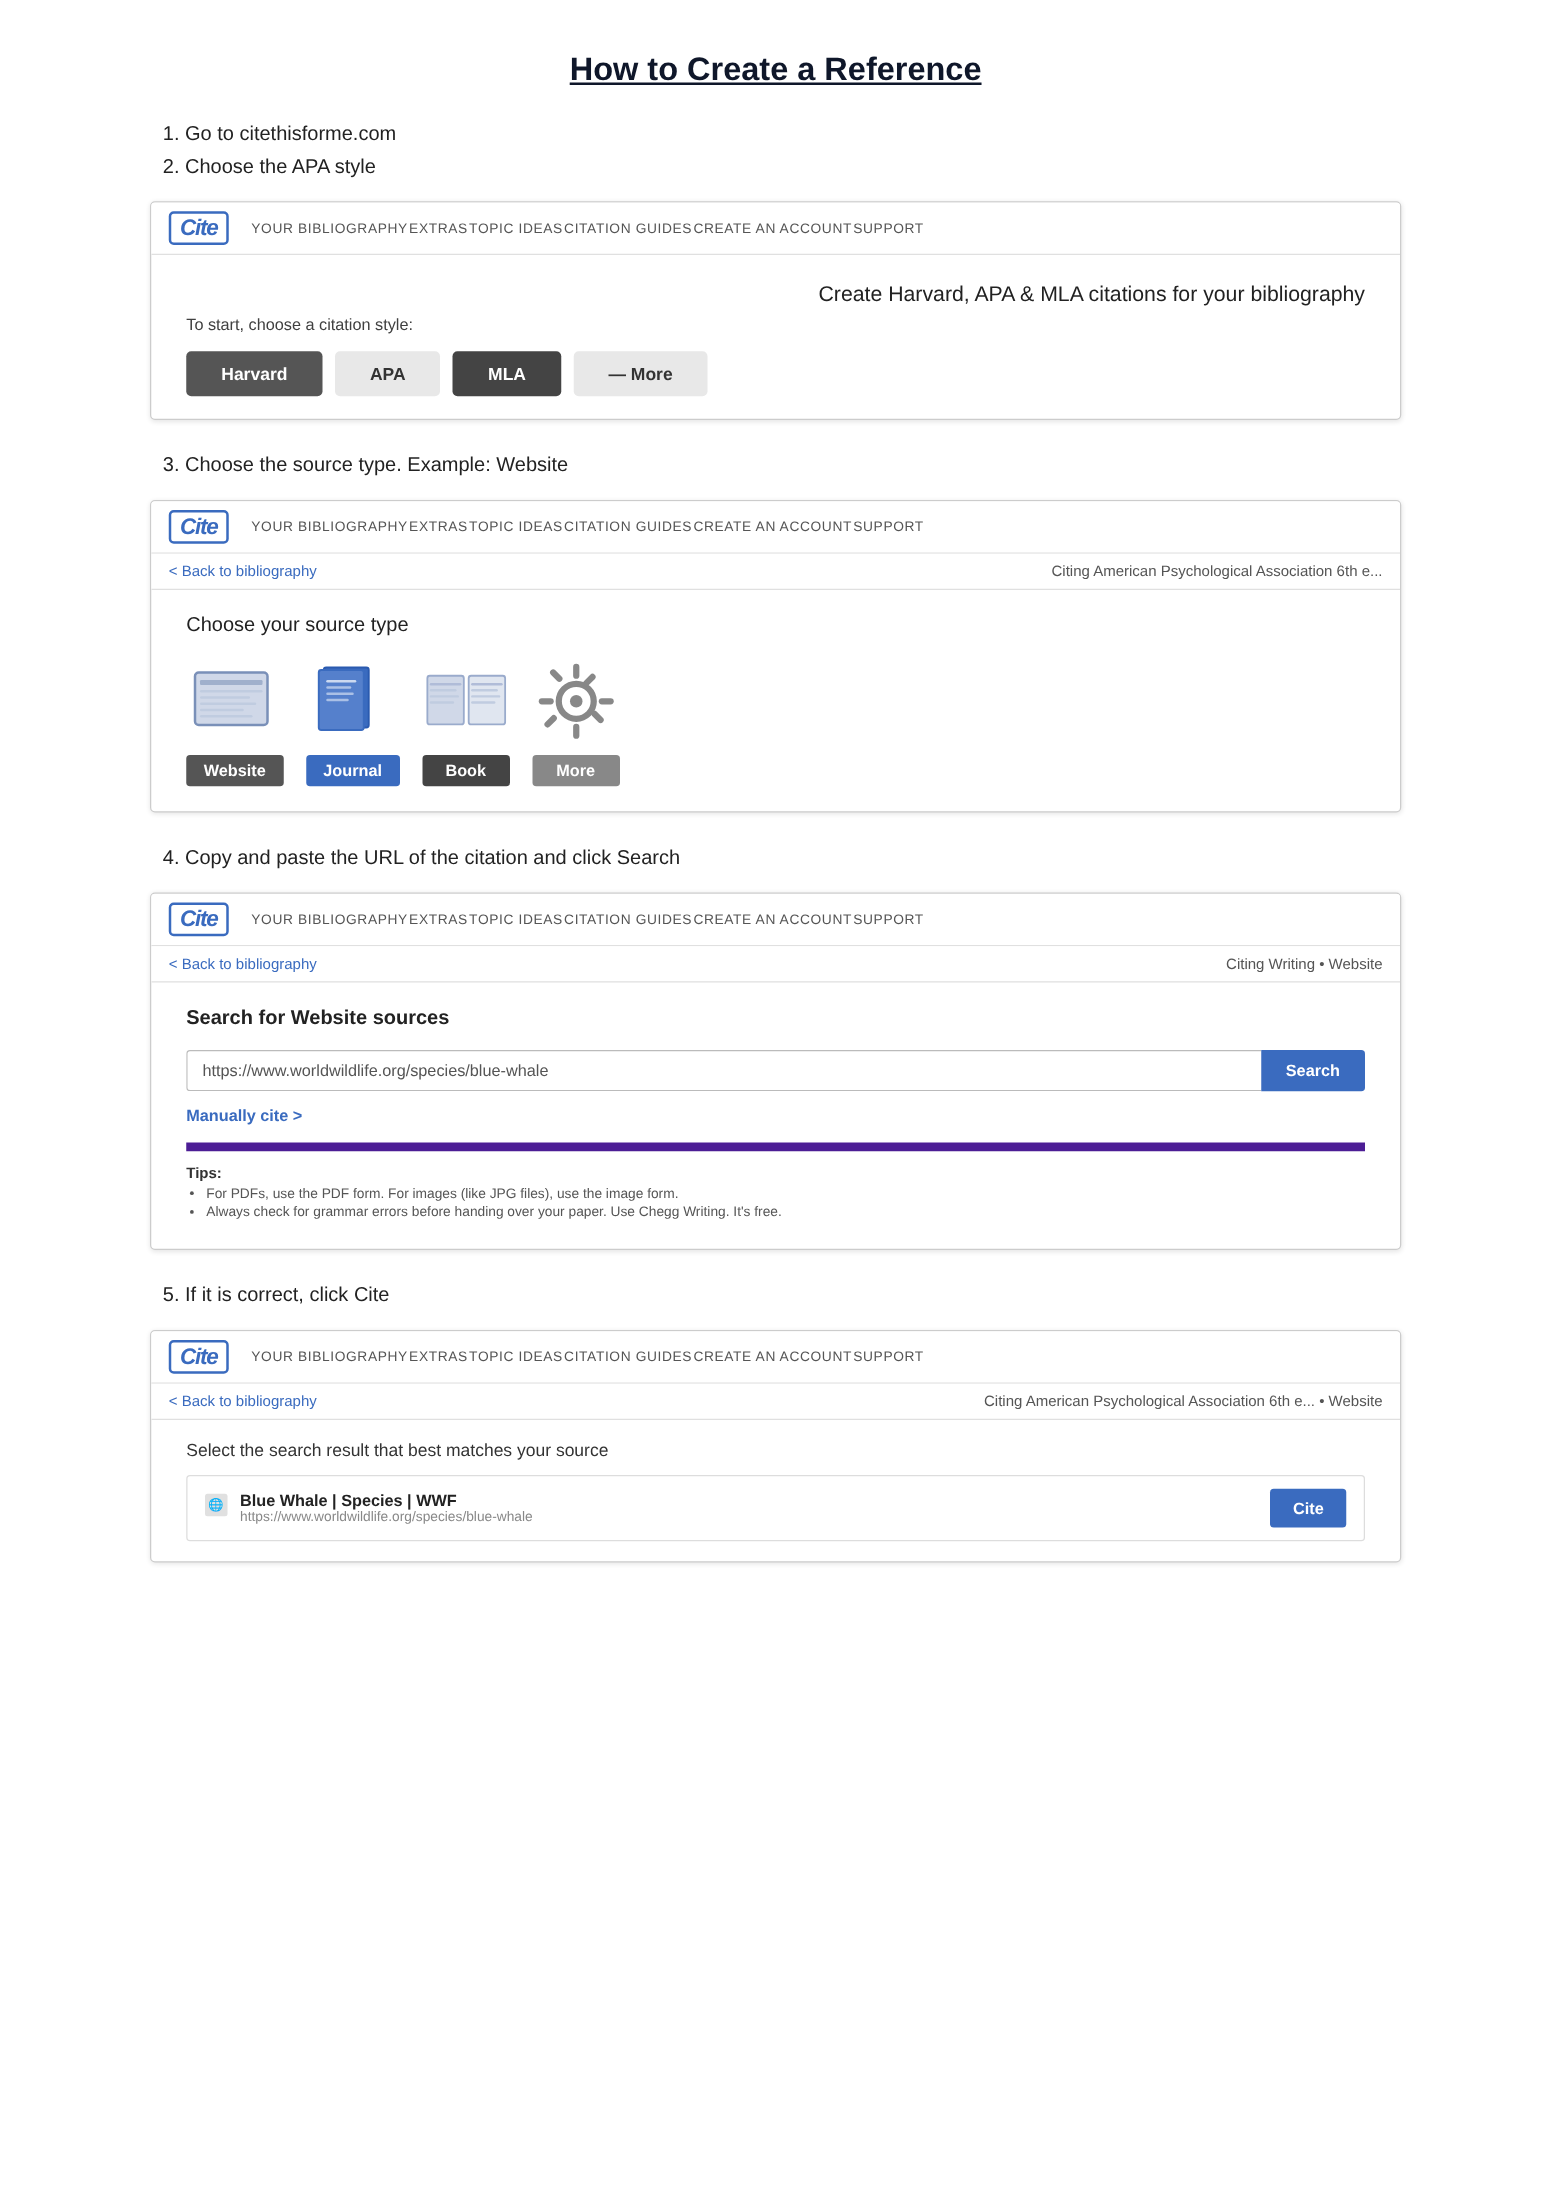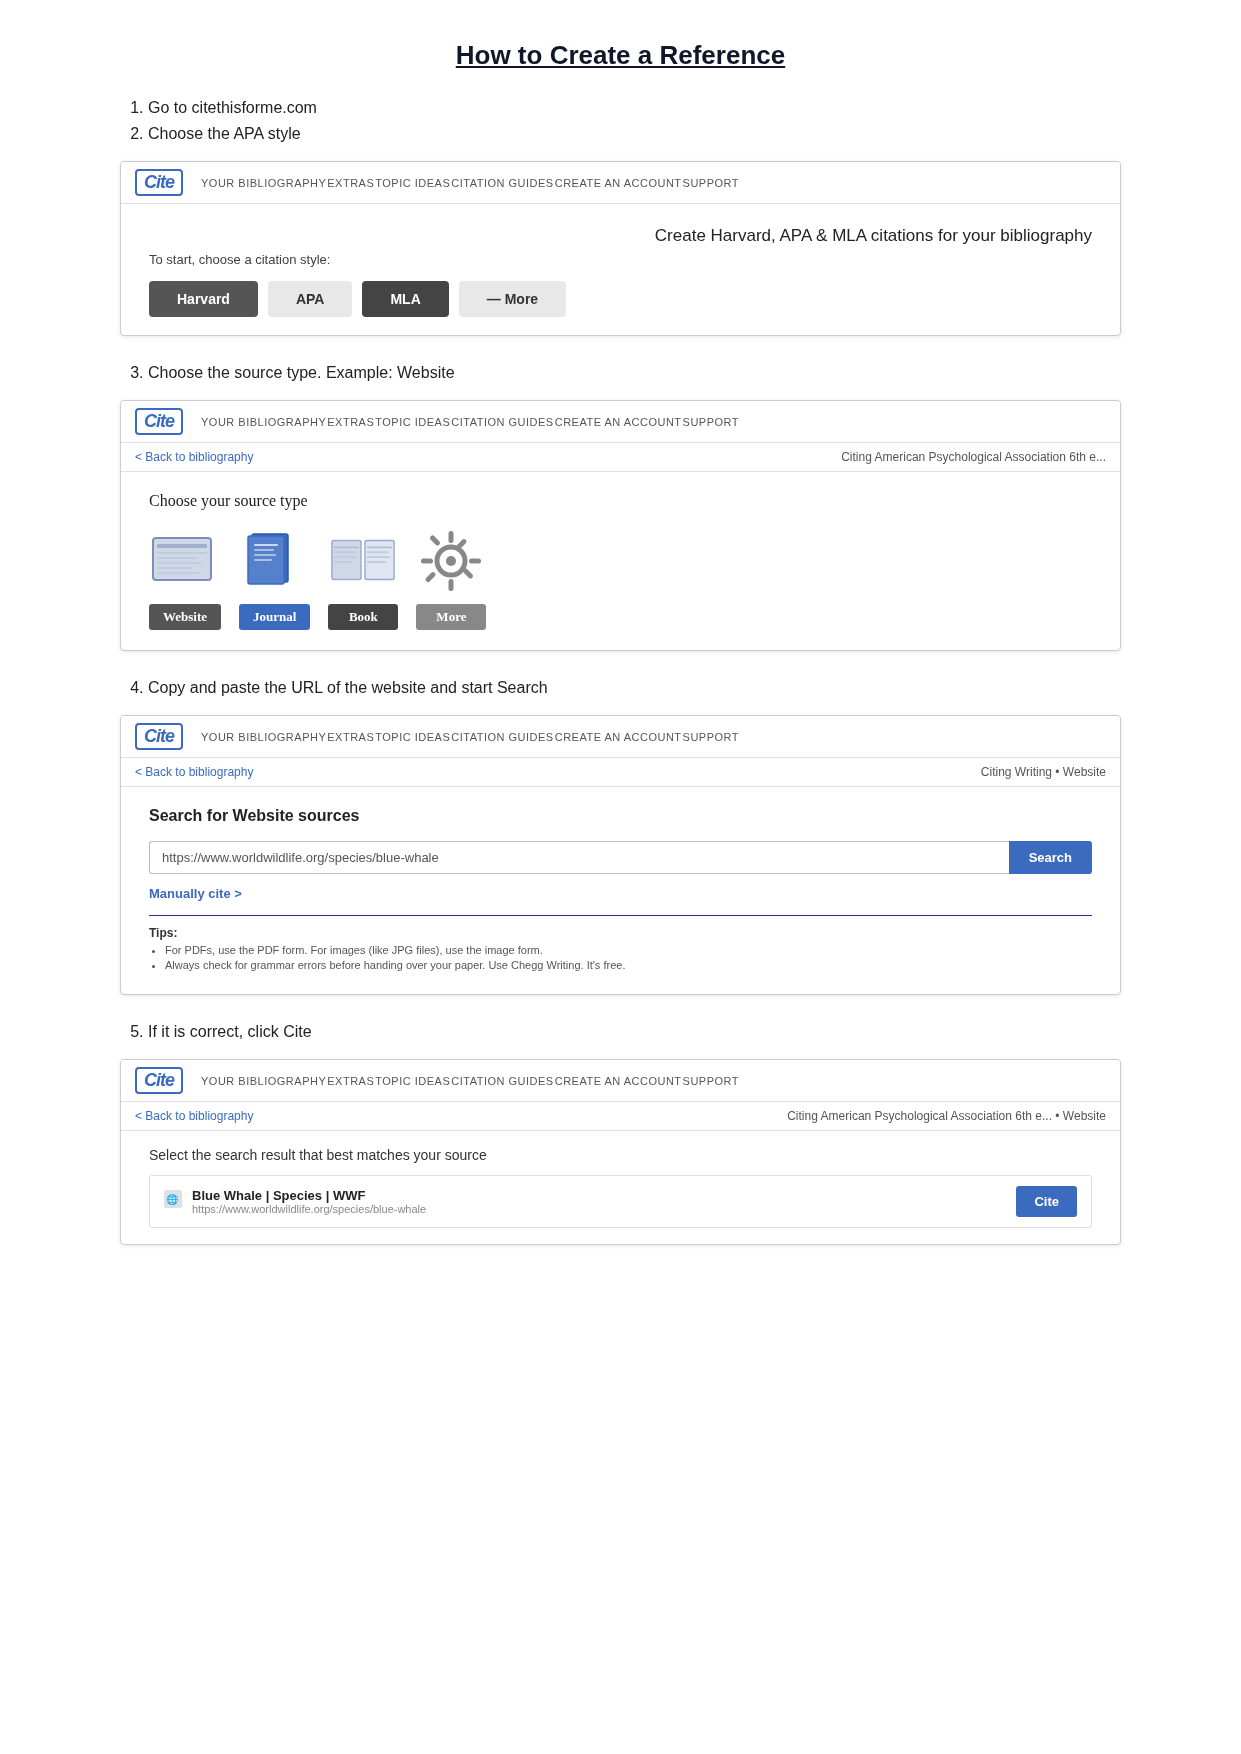--- a/index.html
+++ b/index.html
@@ -114,21 +114,21 @@
       justify-content: space-between;
       background: #fff;
       border-bottom: 1px solid #e0e0e0;
       padding: 7px 14px;
       font-size: 12px;
     }
     .back-link { color: #3a6bbf; font-size: 12px; }
     .citing-text { font-size: 12px; color: #555; }
 
     
-    .source-type-section { padding: 20px 28px; font-family: Liberation Serif, serif; }
+    .source-type-section { padding: 20px 28px; }
     .source-type-section h3 { font-size: 16px; font-weight: normal; margin-bottom: 16px; }
     .source-types {
       display: flex;
       gap: 18px;
       justify-content: flex-start;
     }
     .source-type-item {
       display: flex;
       flex-direction: column;
       align-items: center;
@@ -183,21 +183,21 @@
       border-radius: 0 3px 3px 0;
       cursor: pointer;
     }
     .manually-cite {
       color: #3a6bbf;
       font-size: 13px;
       font-weight: bold;
       margin-bottom: 14px;
       display: block;
     }
-    .tips-section { border-top: 1px solid #4c1d95; padding-top: 10px; }
+    .tips-section { border-top: 7px solid #4c1d95; padding-top: 10px; }
     .tips-title { font-size: 12px; font-weight: bold; color: #333; margin-bottom: 4px; }
     .tips-list { font-size: 11px; color: #555; padding-left: 16px; }
     .tips-list li { margin-bottom: 3px; }
 
     
     .result-section { padding: 16px 28px; }
     .result-section > p { font-size: 14px; color: #333; margin-bottom: 12px; }
     .result-item {
       display: flex;
       align-items: center;
@@ -352,21 +352,21 @@
             <rect x="14" y="42" width="5" height="12" rx="2.5" fill="#888" transform="rotate(45 14 42)"></rect>
           </svg>
         </div>
         <div class="source-label more-src">More</div>
       </div>
     </div>
   </div>
 </div>
 
 <ol start="4">
-  <li>Copy and paste the URL of the website and start Search</li>
+  <li>Copy and paste the URL of the citation and click Search</li>
 </ol>
 
 <div class="screenshot-box">
 
   <div class="navbar">
     <div class="navbar-logo">Cite</div>
     <div class="navbar-links">
       <span class="navbar-link">YOUR BIBLIOGRAPHY</span>
       <span class="navbar-link">EXTRAS</span>
       <span class="navbar-link">TOPIC IDEAS</span>

